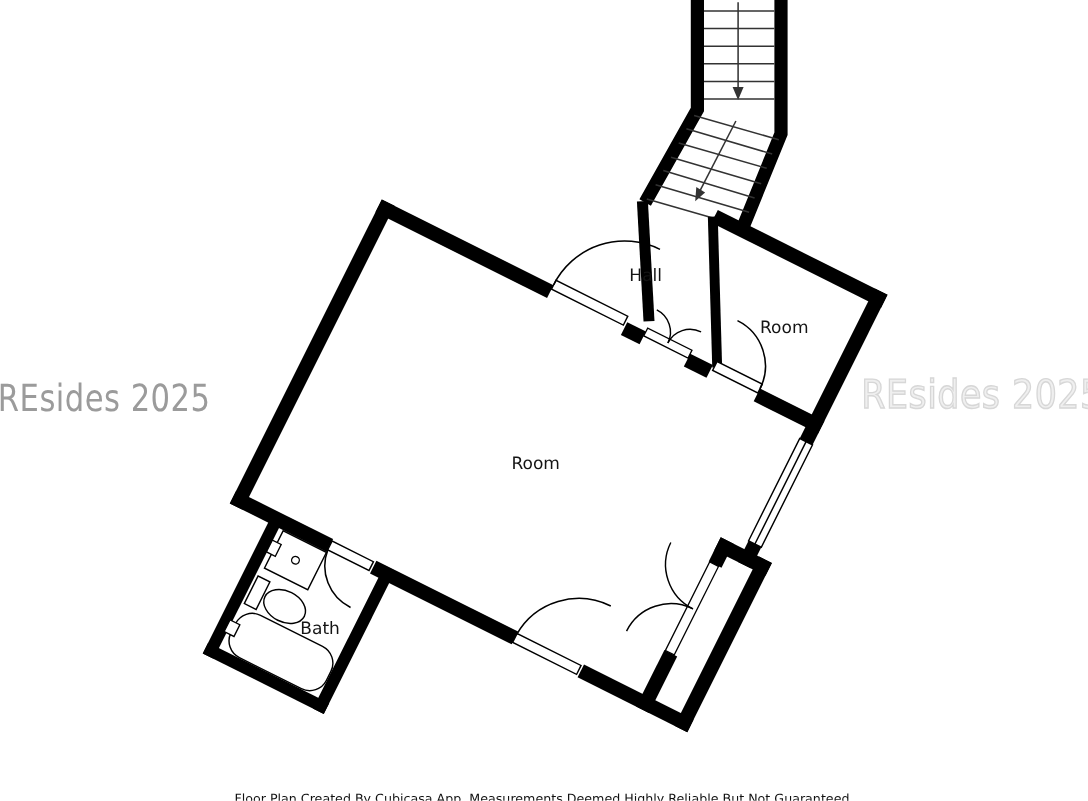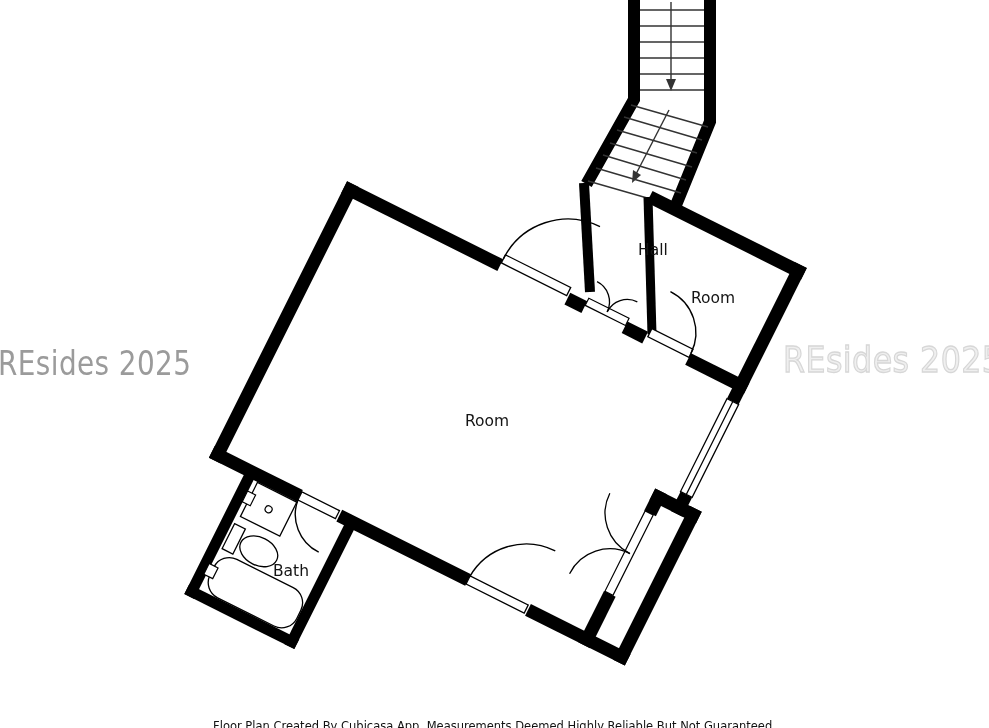--- a/index.html
+++ b/index.html
@@ -105,21 +105,21 @@
         <circle cx="70" cy="322" r="3.5" stroke-width="1.2"></circle>
         <rect x="43" y="315" width="9" height="12" stroke-width="1.2"></rect>
         <rect x="46" y="350" width="12" height="28" stroke-width="1.3"></rect>
         <ellipse cx="80" cy="364" rx="20" ry="14" stroke-width="1.3"></ellipse>
         <rect x="47" y="381" width="97" height="43" rx="17" stroke-width="1.3"></rect>
         <rect x="41" y="397" width="10" height="12" stroke-width="1.2"></rect>
       </g>
     </g>
   </svg>
 
-  <div class="room-label" style="left:653px; top:250px;">Hall</div>
+  <div class="room-label" style="left:587px; top:250px;">Hall</div>
   <div class="room-label" style="left:713px; top:298px;">Room</div>
   <div class="room-label" style="left:487px; top:421px;">Room</div>
   <div class="room-label" style="left:291px; top:548px;margin-top:23px;">Bath</div>
 
   <div class="watermark watermark-left">REsides 2025</div>
   <div class="watermark watermark-right">REsides 2025</div>
 
   <div class="footer-note">Floor Plan Created By Cubicasa App. Measurements Deemed Highly Reliable But Not Guaranteed.</div>
 </div>
 

